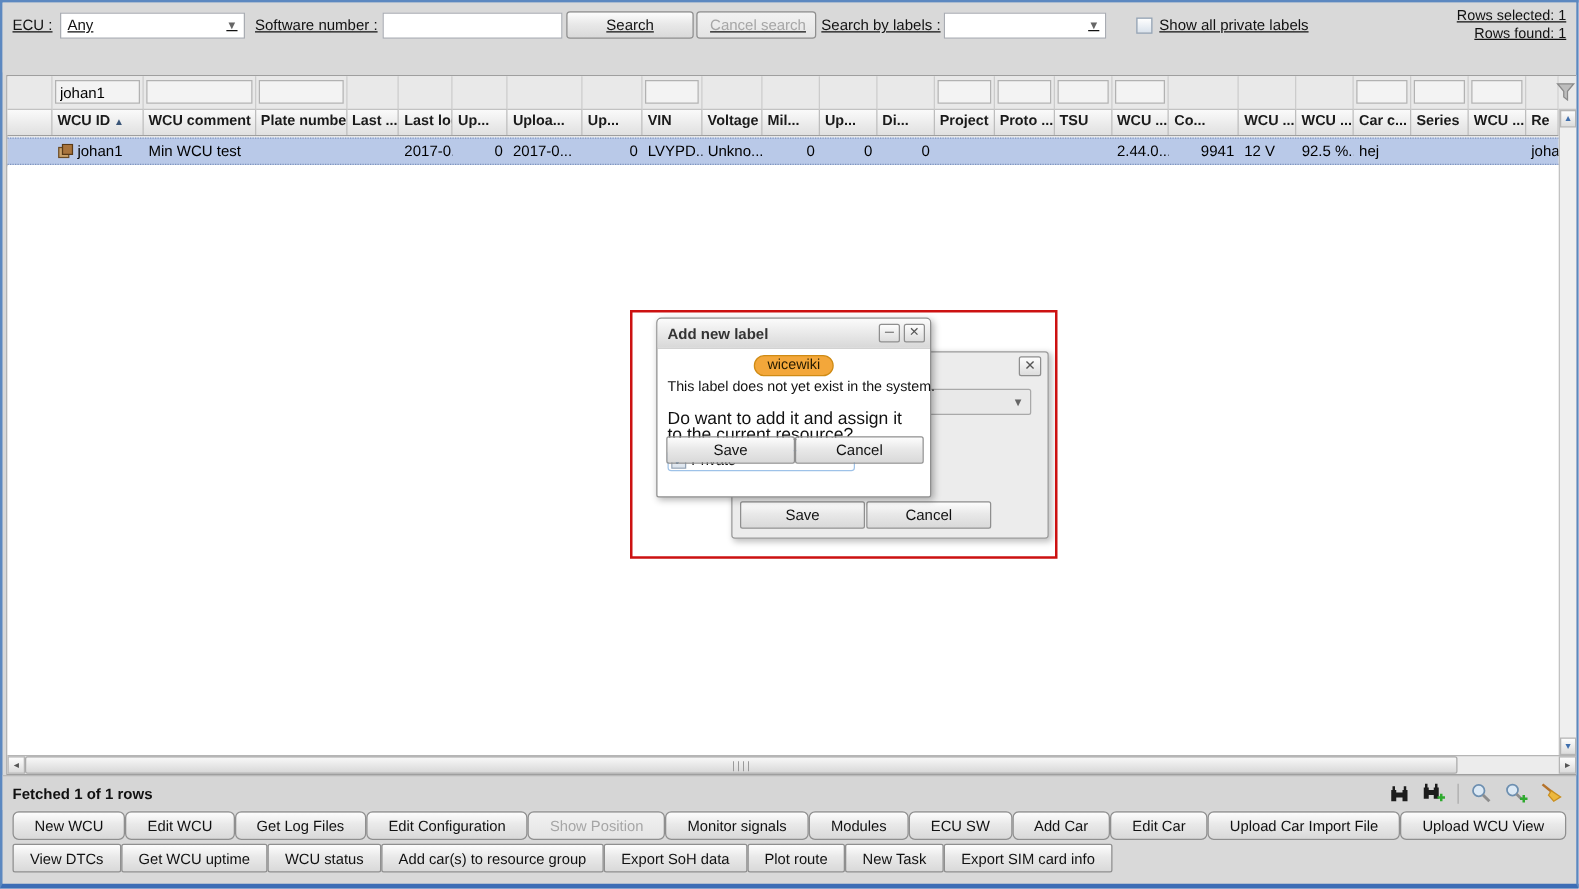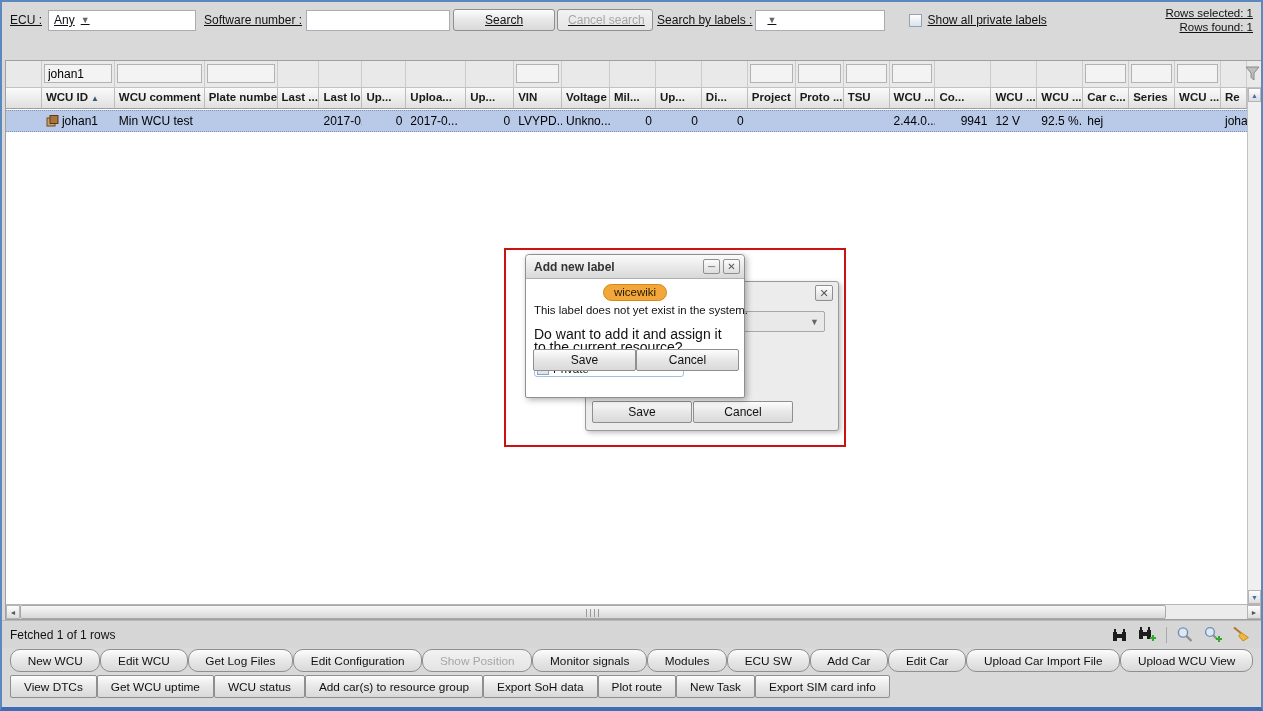--- a/index.html
+++ b/index.html
@@ -7,21 +7,21 @@
   body { font-family: "Liberation Sans", sans-serif; font-size:12px; color:#111; }
 
   .window { position:relative; width:1263px; height:711px; background:#d9d9d9;
             border:2px solid #5c88c0; border-bottom:4px solid #3d6db5; overflow:hidden; }
 
   
   .toolbar { position:absolute; top:0; left:0; right:0; height:56px; background:#d9d9d9; }
   .tb-row1 { position:absolute; top:6px; left:0; right:0; height:24px; display:flex; align-items:center;text-decoration:underline; }
   .tb-row2 { position:absolute; top:36px; left:0; right:0; height:18px; display:flex; align-items:center; }
   .lbl { white-space:nowrap; }
-  .combo { display:inline-flex; align-items:center; justify-content:flex-start;
+  .combo { display:inline-flex; align-items:center; justify-content:space-between;
            background:#fff; border:1px solid #a9acb2; height:21px; padding:0 5px; cursor:default; }
   .combo .arrow { color:#666; font-size:9px; margin-left:6px; }
   .tb-input { height:21px; border:1px solid #a9acb2; background:#fff; padding:0 4px; font:12px "Liberation Sans",sans-serif; }
   .btn { height:22px; border:1px solid #8f8f8f; border-radius:3px; padding:0 10px;
          background:linear-gradient(#fdfdfd,#e9e9e9 45%,#d9d9d9); font:12px "Liberation Sans",sans-serif;
          white-space:nowrap; cursor:pointer; color:#111; }
   .btn.disabled { color:#a6a6a6; background:linear-gradient(#f2f2f2,#e4e4e4); cursor:default; }
   .checkbox { display:inline-block; width:13px; height:13px; border:1px solid #93a3b5;
               background:linear-gradient(#fefefe,#d9e2ec); vertical-align:middle; position:relative; }
   .checkbox.checked::after { content:"✓"; position:absolute; left:1px; top:-2px; color:#3b6ea5; font-weight:bold; font-size:11px; }
@@ -61,29 +61,29 @@
             border:1px solid #b5b5b5; text-align:center; font-size:7px; color:#555; line-height:13px; cursor:pointer; }
   .hs-left { left:0; } .hs-right { right:0; }
   .hs-thumb { position:absolute; top:0; left:14px; width:1146px; height:14px; border:1px solid #a9a9a9; border-radius:2px;
               background:linear-gradient(#f8f8f8,#d8d8d8); cursor:grab; }
   .hs-grip { position:absolute; left:50%; top:3px; width:14px; height:8px; transform:translateX(-50%);
              background:repeating-linear-gradient(90deg,#9a9a9a 0 1px,transparent 1px 4px); }
 
   
   .statusbar { position:absolute; top:618px; left:0; right:0; height:28px; background:#d6d6d6;
                border-top:1px solid #b9b9b9; display:flex; align-items:center; }
-  .status-text { margin-left:8px; }
+  .status-text { margin-left:8px;font-weight:bold; }
   .status-icons { margin-left:auto; margin-right:10px; display:flex; align-items:center; gap:9px; }
   .status-icons .sep { width:1px; height:16px; background:#aaa; }
   .sicon { cursor:pointer; display:inline-flex; }
 
   
   .actions { position:absolute; top:646px; left:0; right:0; height:58px; }
   .action-row1 { position:absolute; top:1px; left:8px; right:8px; display:flex; }
-  .action-row1 .btn { flex:1 1 auto; border-radius:10px; height:23px; font-size:11.8px; }
+  .action-row1 .btn { flex:1 1 auto; border-radius:5px; height:23px; font-size:11.8px; }
   .action-row2 { position:absolute; top:27px; left:8px; display:flex; }
   .action-row2 .btn { border-radius:2px; height:23px; padding:0 13px; font-size:11.8px; }
 
   
   .annotation-rect { position:absolute; left:502px; top:246px; width:342px; height:199px;
                      border:2px solid #cc1111; z-index:30; pointer-events:none; }
 
   .back-dialog { position:absolute; left:583px; top:279px; width:254px; height:150px; z-index:10;
                  background:#ececec; border:1px solid #9a9a9a; border-radius:3px; box-shadow:2px 2px 5px rgba(0,0,0,.25); }
   .bd-close { position:absolute; top:3px; right:5px; width:18px; height:16px; border:1px solid #8f8f8f; border-radius:2px;

